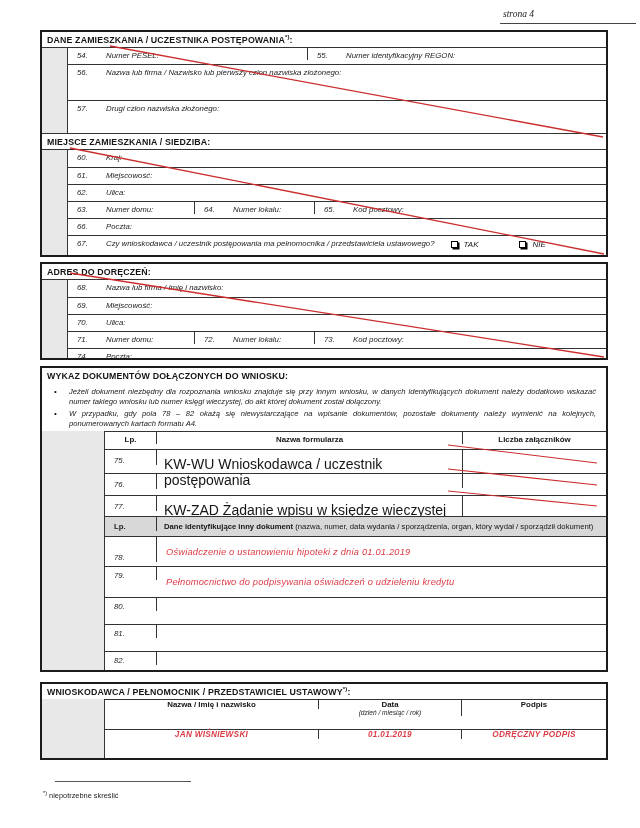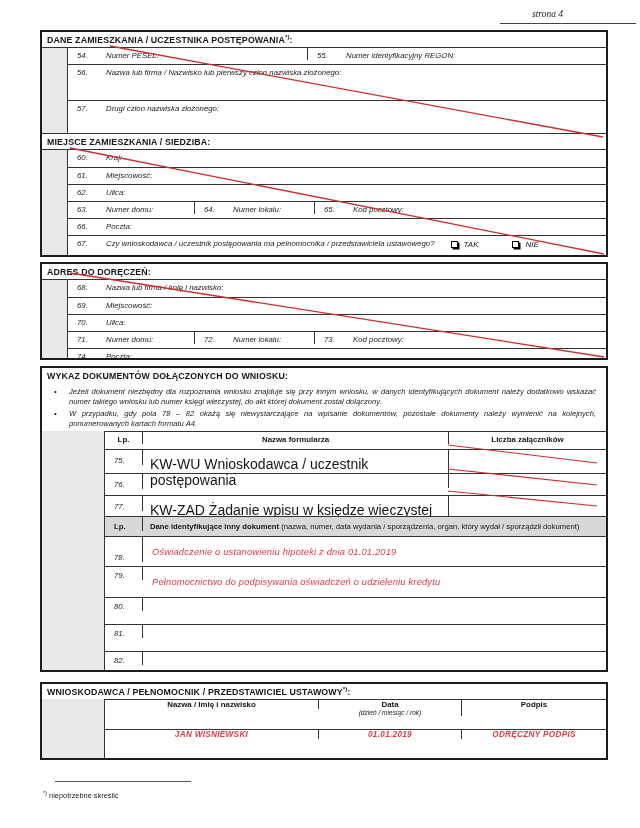--- a/index.html
+++ b/index.html
@@ -1,19 +1,19 @@
 <!DOCTYPE html>
 <html><head>
 <meta charset="utf-8">
 <style>
   *{margin:0;padding:0;box-sizing:border-box}
   html,body{width:640px;height:828px}
   body{position:relative;background:#fff;font-family:"Liberation Sans",sans-serif;color:#151515;overflow:hidden}
 
-  .corner{position:absolute;top:9px;left:532px;width:60px;font:italic 9.5px "Liberation Serif",serif;color:#222}
+  .corner{position:absolute;top:9px;left:503px;width:60px;font:italic 9.5px "Liberation Serif",serif;color:#222}
   .top-rule{position:absolute;top:23px;left:500px;width:136px;height:1px;background:#444}
 
   .sec{position:absolute;left:40px;width:568px;border:2px solid #1c1c1c;background:#fff;overflow:hidden}
   .sec-title{font-weight:bold;font-size:8.8px;line-height:14px;padding:1px 4px 0 5px;border-bottom:1px solid #333;letter-spacing:.15px}
   .sub-title{border-top:1px solid #333}
   sup.mark{font-size:6px;vertical-align:super;line-height:0}
 
   .body{display:flex}
   .strip{width:26px;background:#e8e8e8;border-right:1px solid #333;flex:none}
   .strip.wide{width:63px}
@@ -24,29 +24,29 @@
   .no{font:italic 7.8px "Liberation Sans",sans-serif;color:#222;width:30px;padding:3px 0 0 9px;flex:none}
   .lbl{font:italic 7.8px "Liberation Sans",sans-serif;color:#222;padding:3px 4px 0 8px}
   .cell{display:flex;align-items:center;min-width:0}
   .cell.bd{border-right:1px solid #333}
   .h16{height:16px}.h17{height:17px}.h24{height:24px}.h36{height:36px}.h15{height:15px}
   .grow{flex:1}
   .w240{width:240px;flex:none}.w127{width:127px;flex:none}.w120{width:120px;flex:none}
 
   .chkwrap{display:flex;align-items:center;padding-top:4px}
   .chk{width:7px;height:7px;border:1px solid #000;background:#fff;box-shadow:1.5px 1.5px 0 0 #000;margin:0 6px 0 0;flex:none}
-  .chklbl{font:italic 8px "Liberation Sans",sans-serif;margin-right:0}
+  .chklbl{font:italic 8px "Liberation Sans",sans-serif;margin-right:7px}
 
   
   .bullets{padding:4px 10px 3px 12px}
   .bullet{display:flex}
   .bullet + .bullet{margin-top:3px}
   .b-dot{width:15px;flex:none;font-size:8px;line-height:10px}
   .b-txt{flex:1;font:italic 7.6px "Liberation Sans",sans-serif;line-height:9.6px;text-align:justify;color:#1a1a1a}
-  .lp{width:38px;flex:none;border-right:1px solid #333;display:flex}
+  .lp{width:52px;flex:none;border-right:1px solid #333;display:flex}
   .colform{width:306px;flex:none;border-right:1px solid #333;display:flex}
   .colatt{flex:1;display:flex}
   .cntr{justify-content:center;align-items:center;padding-top:0}
   .cntr .hl{font-weight:bold;font-size:7.9px;padding-top:3px}
   .formname{font-size:14px;padding:6px 4px 0 7px}
   .grayrow{background:#d8d8d8}
   .grayrow .mixed{font-size:7.7px;padding:5px 4px 0 7px;line-height:9.5px}
   .grayrow b{font-size:7.7px}
   .redentry{font:italic 9.3px "Liberation Sans",sans-serif;letter-spacing:.2px;padding:10px 4px 0 9px;white-space:nowrap}
   .h22{height:22px}.h21{height:21px}.h20{height:20px}.h30{height:30px}.h31{height:31px}.h27{height:27px}.h26{height:26px}.h29{height:29px}

